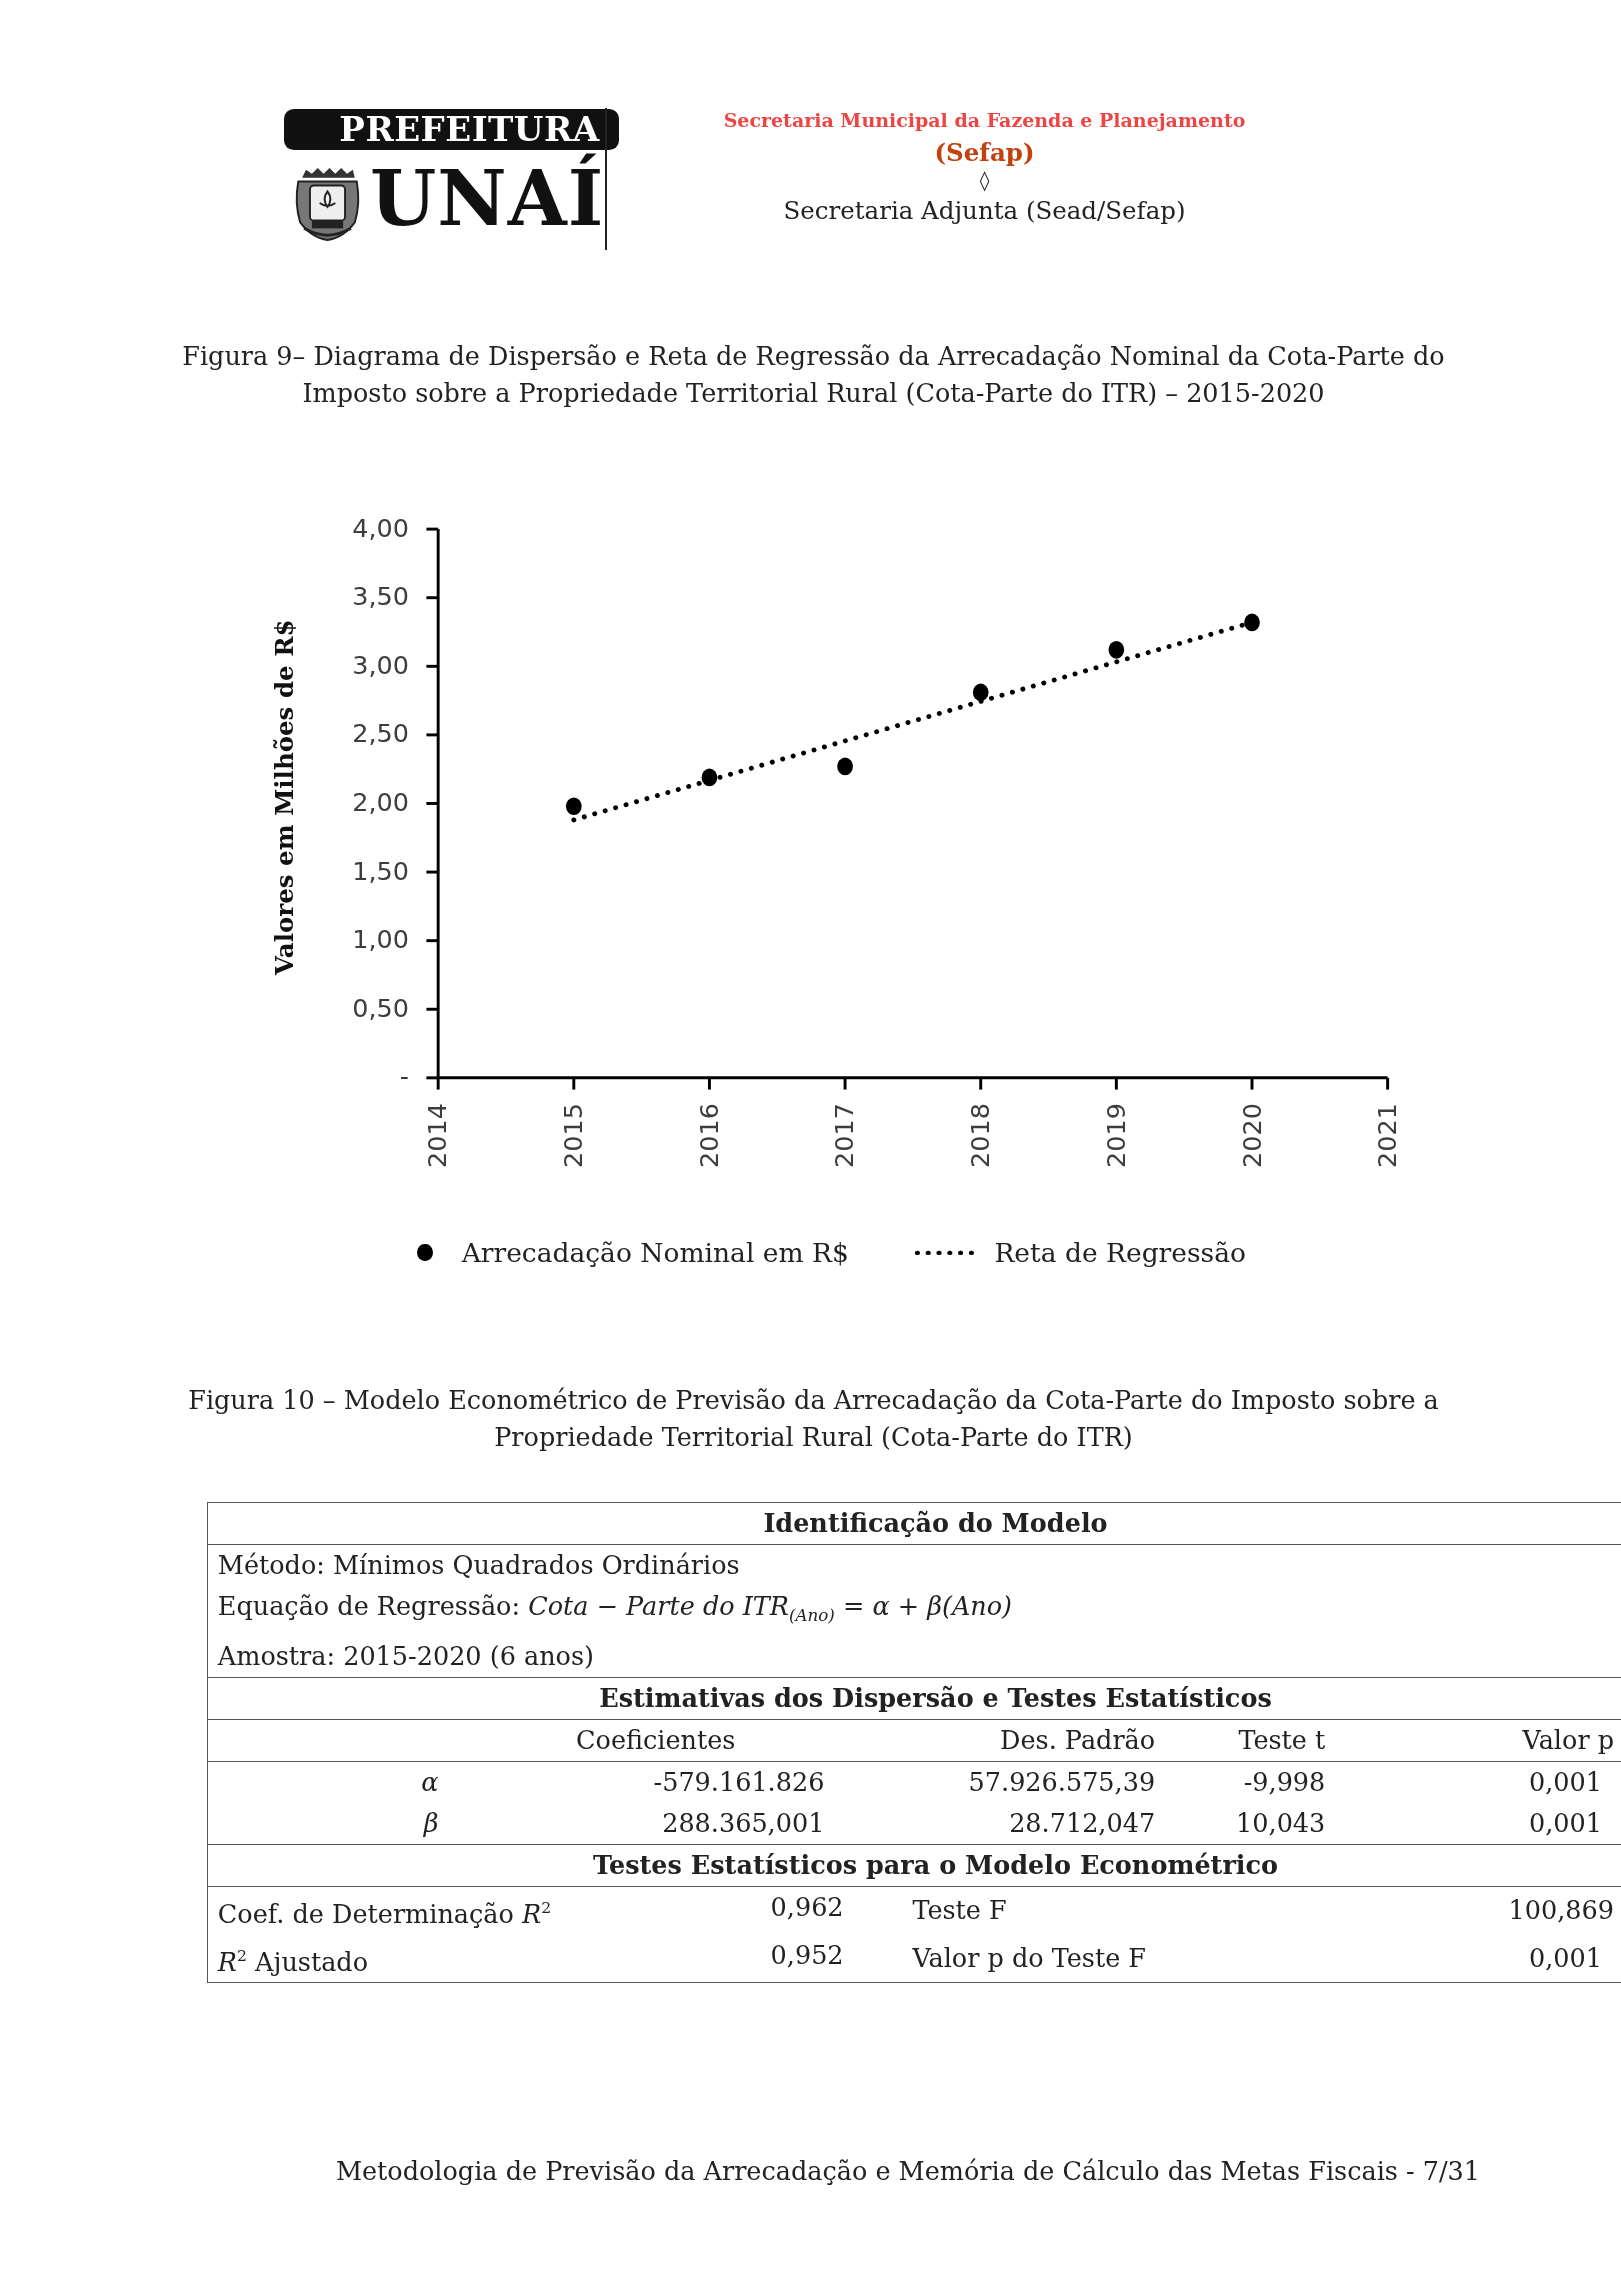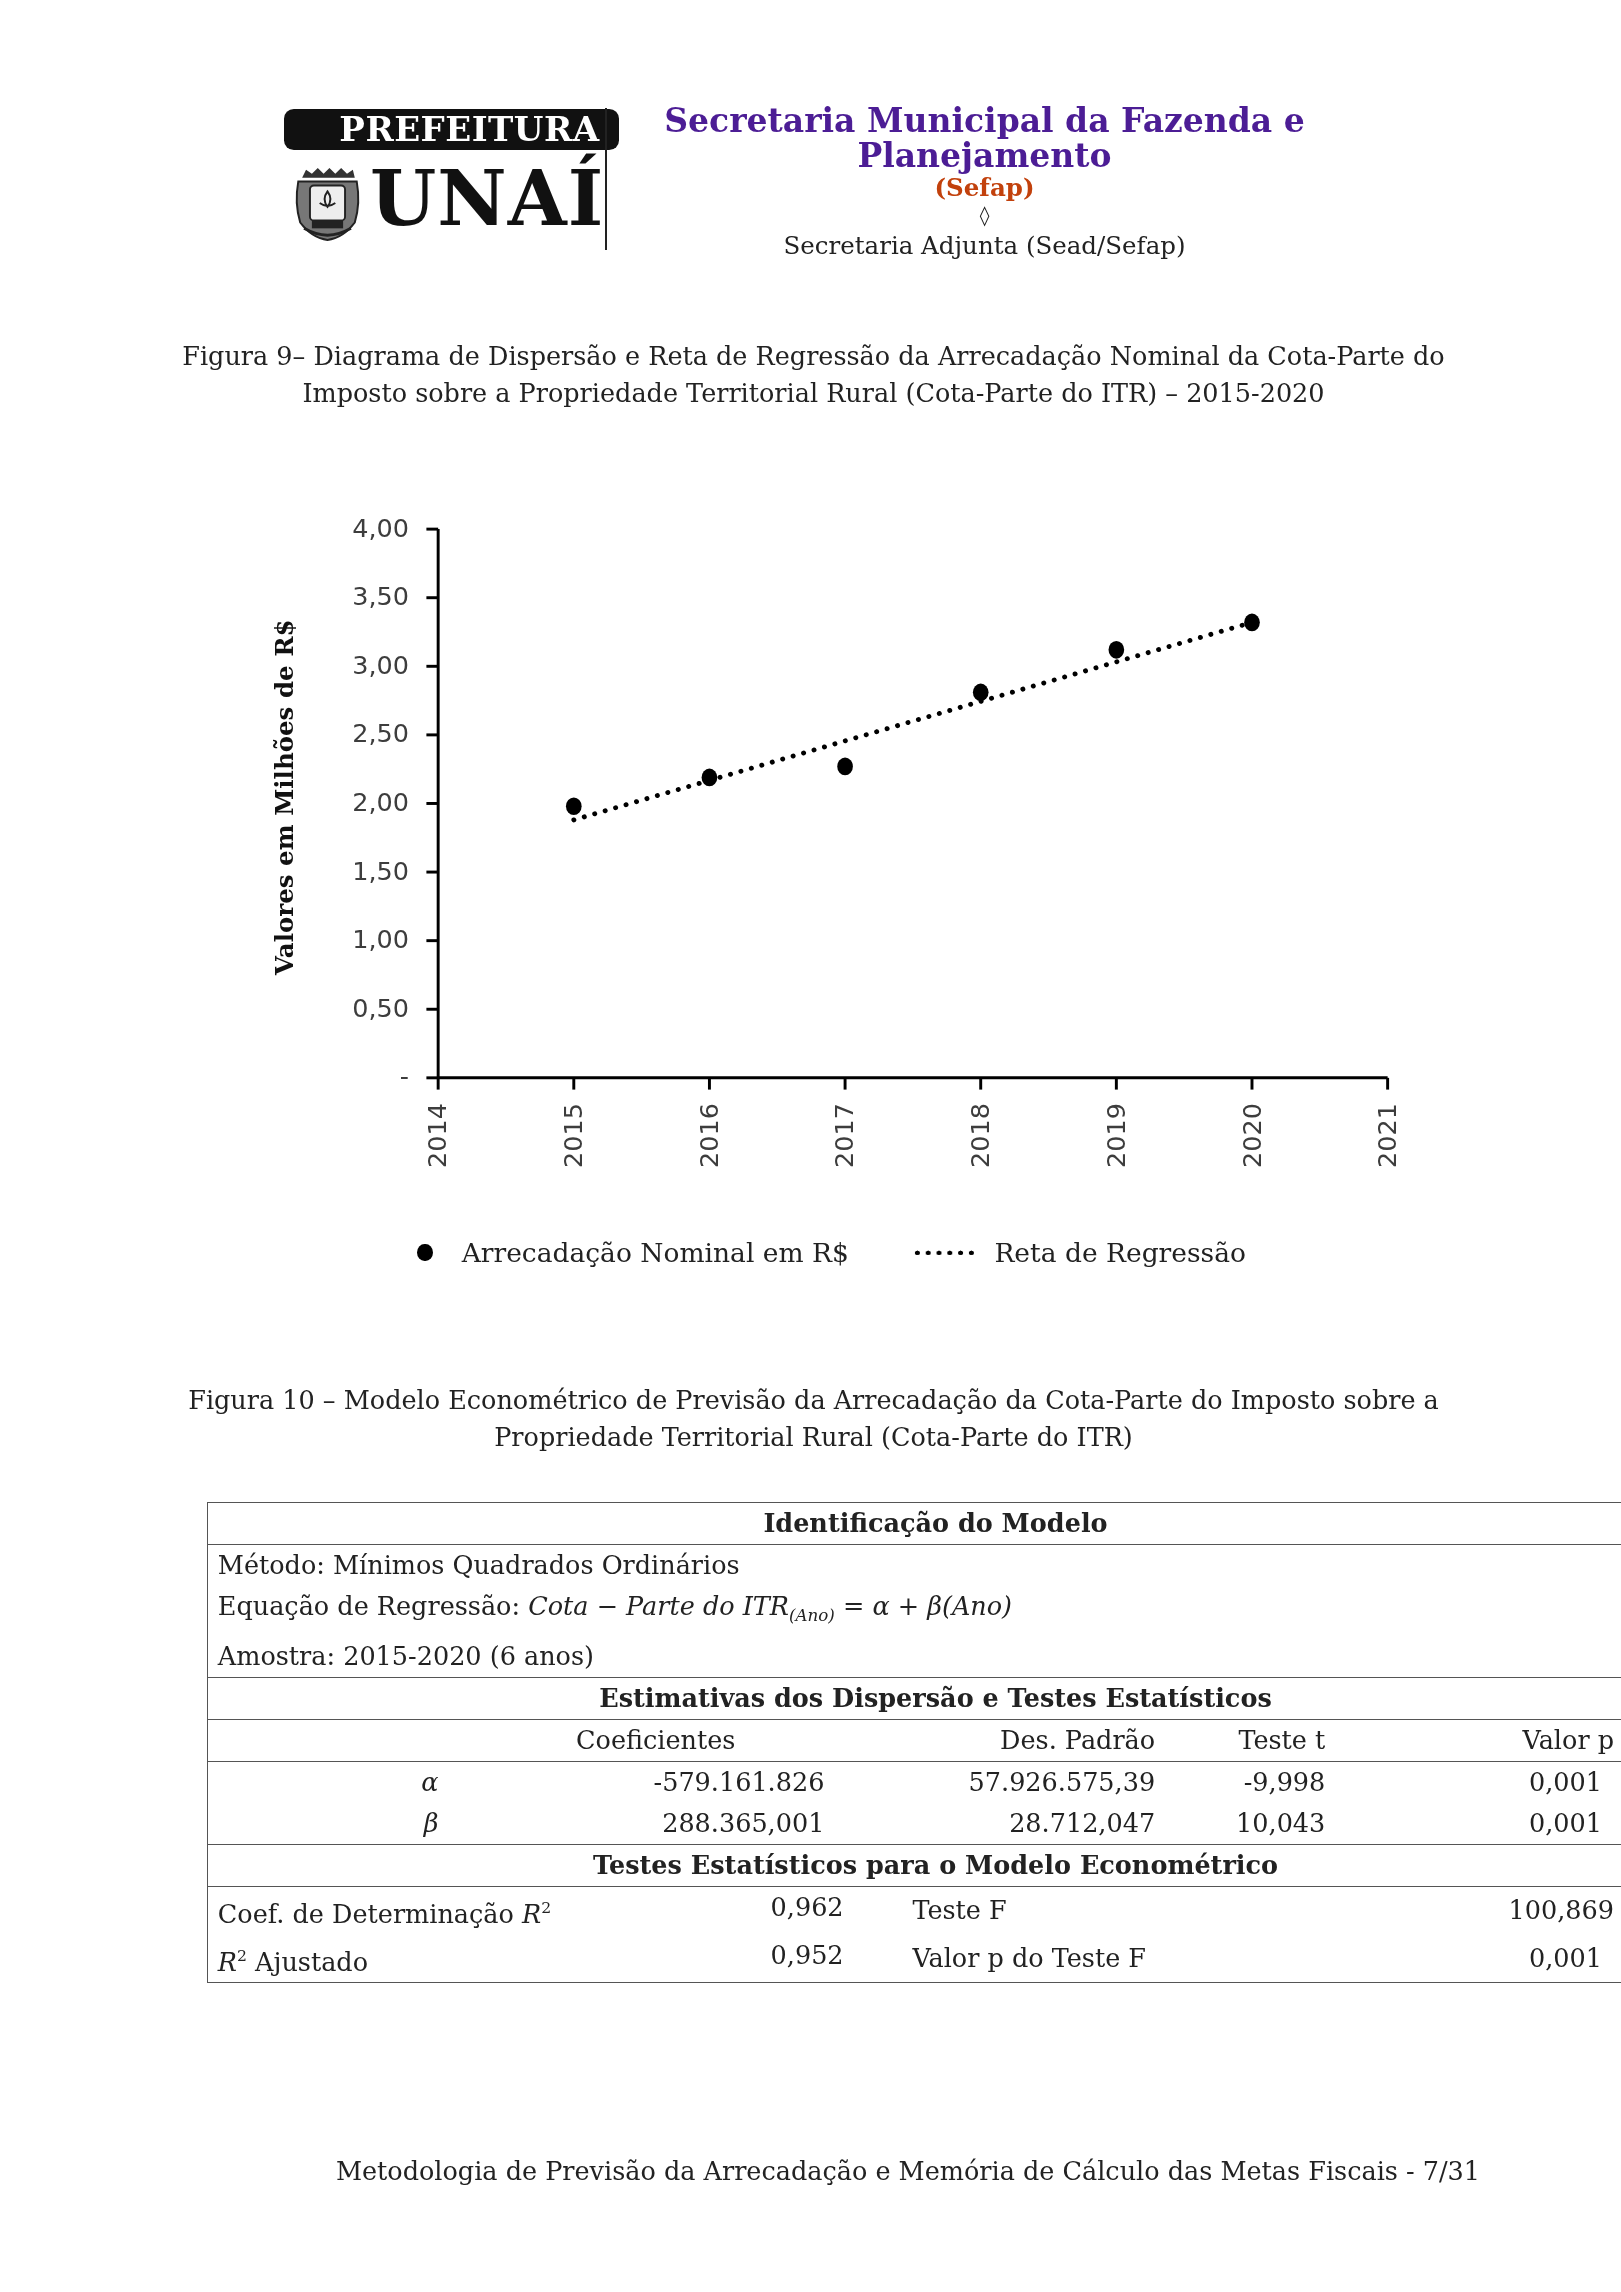--- a/index.html
+++ b/index.html
@@ -10,21 +10,21 @@
   .header { position: absolute; left: 284px; top: 103px; width: 1078px; height: 147px; }
   .logo { position: absolute; left: 0; top: 0; width: 299px; height: 147px; }
   .logo-top { position: absolute; left: 0; top: 5.9px; width: 299px; height: 41px; background: #111;
               border-radius: 9.8px; color: #fff; font-family: "DejaVu Serif", serif; font-weight: bold;
               font-size: 34px; line-height: 41px; text-align: center; letter-spacing: 0.5px; padding-left: 36px; }
   .logo-crest { position: absolute; left: 7.8px; top: 61px; width: 71px; height: 78px; }
   .logo-name { position: absolute; left: 86px; top: 51px; font-family: "DejaVu Serif", serif;
                font-weight: bold; font-size: 76px; line-height: 90px; color: #111; letter-spacing: 1px; }
   .header-divider { position: absolute; left: 321px; top: 4.9px; width: 2px; height: 142px; background: #222; }
   .header-right { position: absolute; left: 338px; top: 0; width: 725px; text-align: center; }
-  .h-line1 { font-family: "DejaVu Serif", serif; font-weight: bold; font-size: 33px; line-height: 35px; color: #4c1d95; }
+  .h-line1 { font-family: "DejaVu Serif", serif; font-weight: bold; font-size: 19px; line-height: 35px; color: #ef4444; }
   .h-line2 { font-family: "DejaVu Serif", serif; font-weight: bold; font-size: 24.5px; line-height: 29px; color: #c2410c; }
   .h-diamond { font-size: 19.6px; line-height: 27.4px; color: #222; }
   .h-line3 { font-family: "DejaVu Serif", serif; font-size: 24.5px; line-height: 33px; color: #222; }
 
   
   .caption { position: absolute; left: 157px; width: 1313px; text-align: center;
              font-family: "DejaVu Serif", serif; font-size: 25.5px; line-height: 37px; color: #222; }
   .caption.fig9 { top: 338px; }
   .caption.fig10 { top: 1382px; }
 

